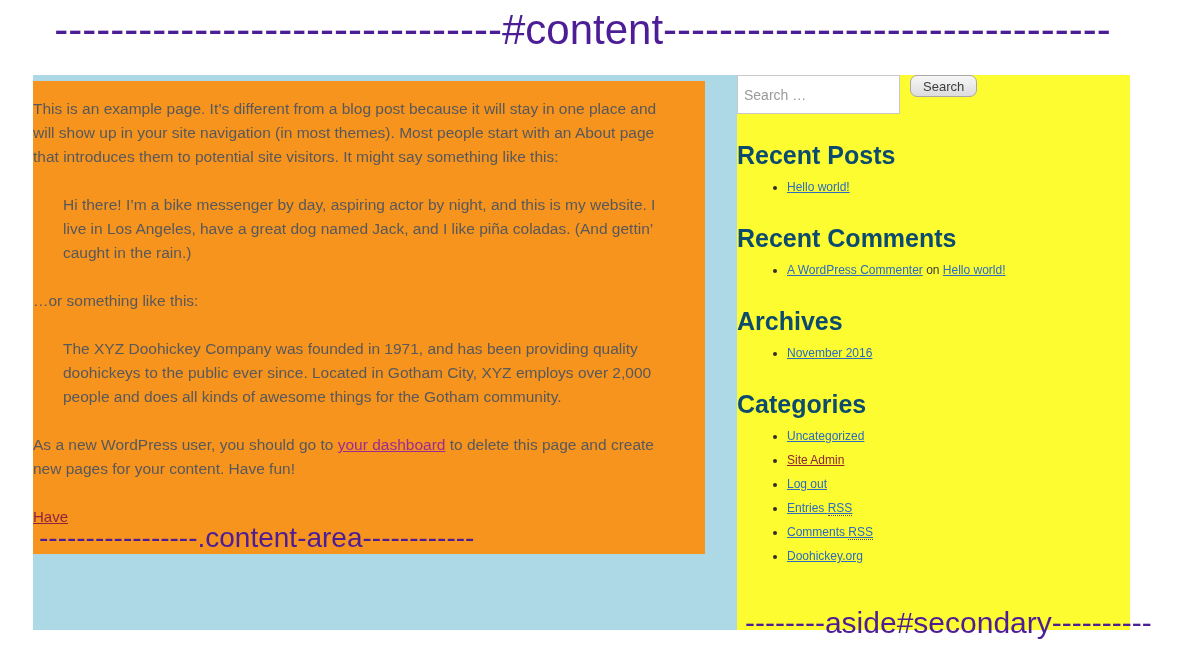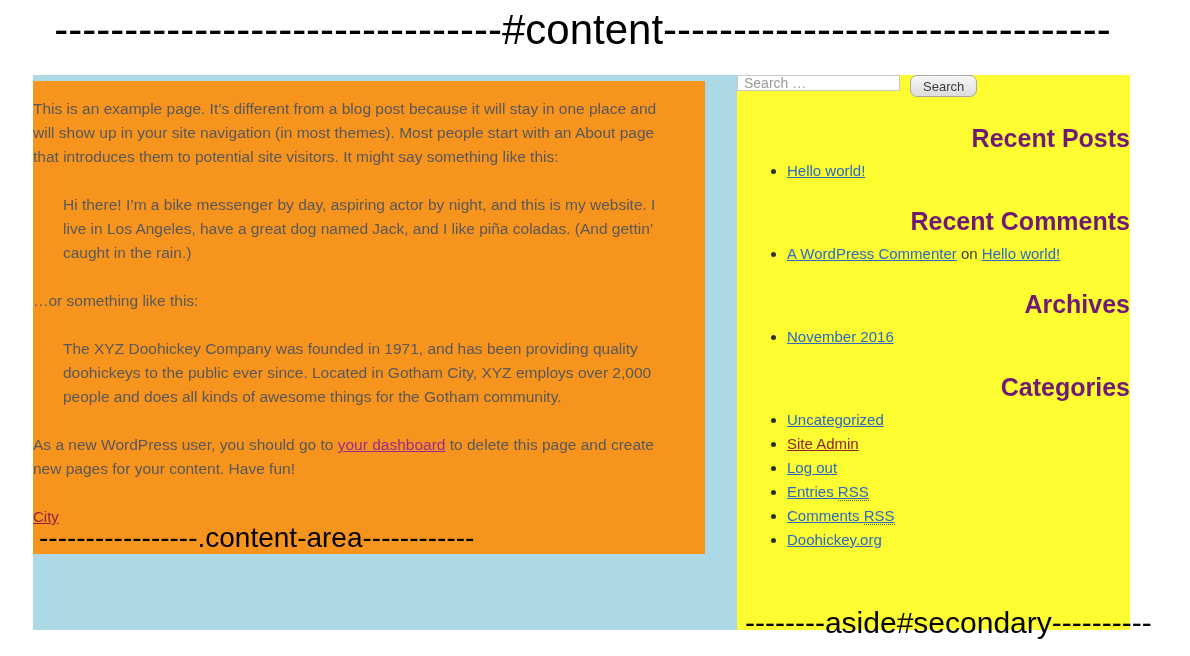--- a/index.html
+++ b/index.html
@@ -6,21 +6,21 @@
   html,body { background:#ffffff; }
   #app {
     position:relative; width:1190px; height:656px;
     background:#ffffff; overflow:hidden;
     font-family:"Liberation Sans", sans-serif;
   }
 
   
   .debug-label {
     font-family:"Liberation Sans", sans-serif;
-    font-weight:300; color:#000000; white-space:nowrap;
+    font-weight:300; color:#4c1d95; white-space:nowrap;
   }
   .header-label {
     position:absolute; top:4px; left:0; width:1165px;
     text-align:center; font-size:42px; line-height:52px;
   }
 
   
   .content-wrap {
     position:absolute; left:33px; top:75px;
     width:1097px; height:555px;
@@ -46,39 +46,39 @@
 
   
   .secondary {
     position:absolute; left:704px; top:0;
     width:393px; height:555px;
     background:#FCFC30;
     color:#3E3E3E;
   }
   .search-form { display:flex; gap:10px; align-items:flex-start; }
   .search-input {
-    width:163px; height:16px;
+    width:163px; height:39px;
     border:1px solid #c8c8c8; background:#ffffff;
     font-family:"Liberation Sans", sans-serif;
     font-size:14px; padding:1px 6px; color:#444;
   }
   .search-input::placeholder { color:#9a9a9a; }
   .search-button {
     height:22px; padding:1px 12px;
     background:linear-gradient(#f7f7f7,#dcdcdc);
     border:1px solid #a8a8a8; border-radius:7px;
     font-family:"Liberation Sans", sans-serif;
     font-size:13px; color:#3c3c3c; cursor:pointer;
   }
   .widget-title {
-    font-size:25px; font-weight:bold; color:#701a75;
-    margin:28px 0 9px 0; line-height:27px;text-align:right;
+    font-size:25px; font-weight:bold; color:#0c4a6e;
+    margin:28px 0 9px 0; line-height:27px;
   }
   .secondary ul { margin:0; padding-left:50px; list-style:disc; }
-  .secondary li { font-size:15px; line-height:19px; margin-bottom:5px; color:#2f2f2f; }
+  .secondary li { font-size:12px; line-height:19px; margin-bottom:5px; color:#2f2f2f; }
   .secondary a { color:#2B6BC0; text-decoration:underline; cursor:pointer; }
   .secondary a.visited-red { color:#8E232E; }
   .abbr-rss { border-bottom:1px dotted #555; }
   .comment-connector { color:#3b3b3b; }
   .secondary-label {
     position:absolute; left:8px; bottom:-10px;
     font-size:30px; line-height:34px;
   }
 </style>
 </head>
@@ -97,21 +97,21 @@
 
       <p>…or something like this:</p>
 
       <blockquote>The XYZ Doohickey Company was founded in 1971, and has been providing quality doohickeys to the public ever since. Located in Gotham City, XYZ employs over 2,000 people and does all kinds of awesome things for the Gotham community.</blockquote>
 
       <p>
         <span>As a new WordPress user, you should go to </span><a class="dashboard-link">your dashboard</a><span> to delete this page and create new pages for your content. Have fun!</span>
       </p>
 
       <p>
-        <a class="edit-link">City</a>
+        <a class="edit-link">Have</a>
       </p>
 
       <div class="debug-label content-area-label">-----------------.content-area------------</div>
     </main>
 
     <aside class="secondary">
 
       <form class="search-form">
         <input type="text" class="search-input" placeholder="Search …" style="">
         <button type="submit" class="search-button">Search</button>

